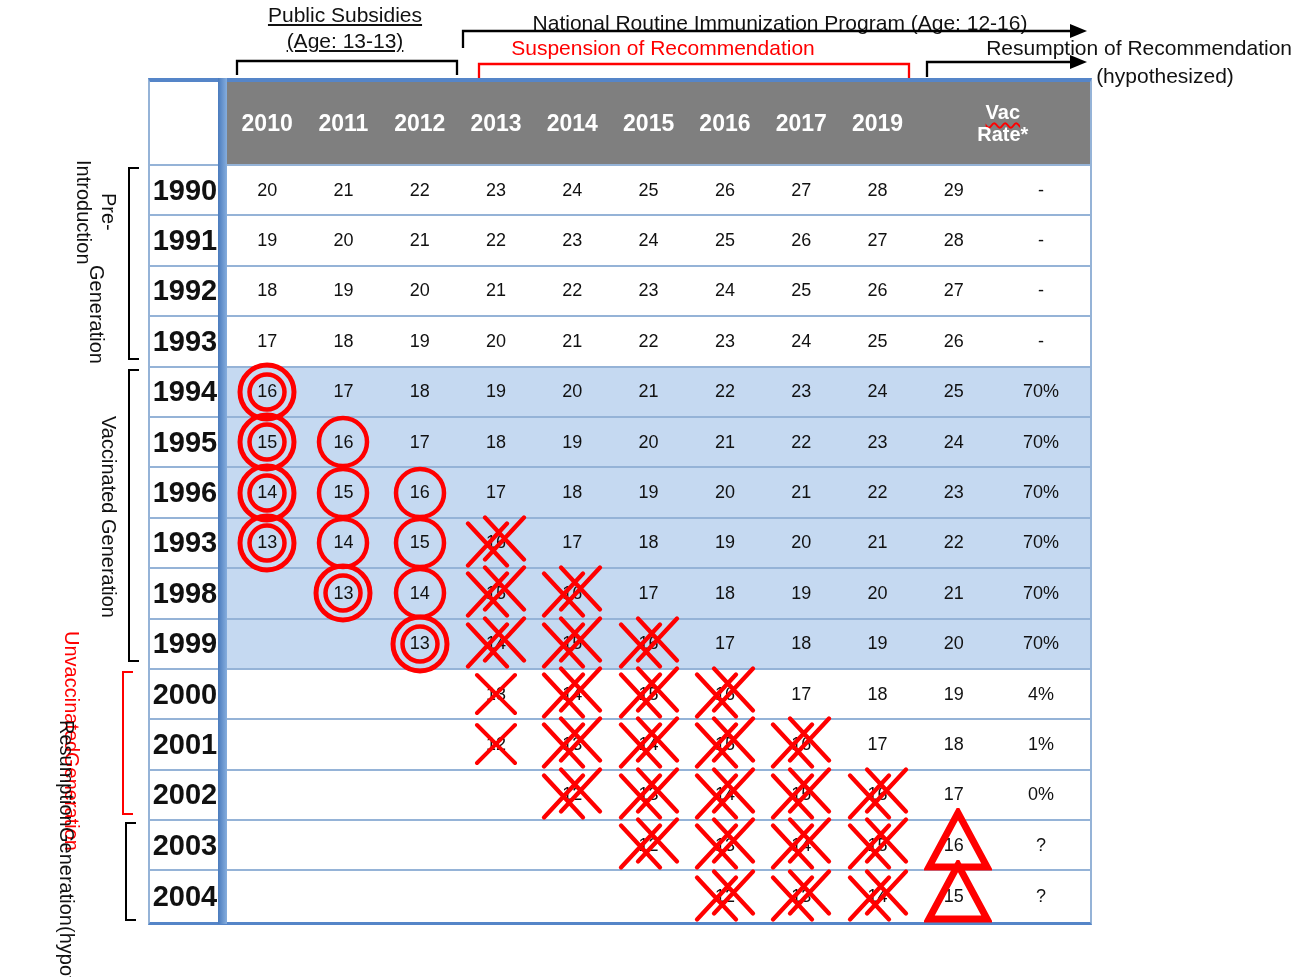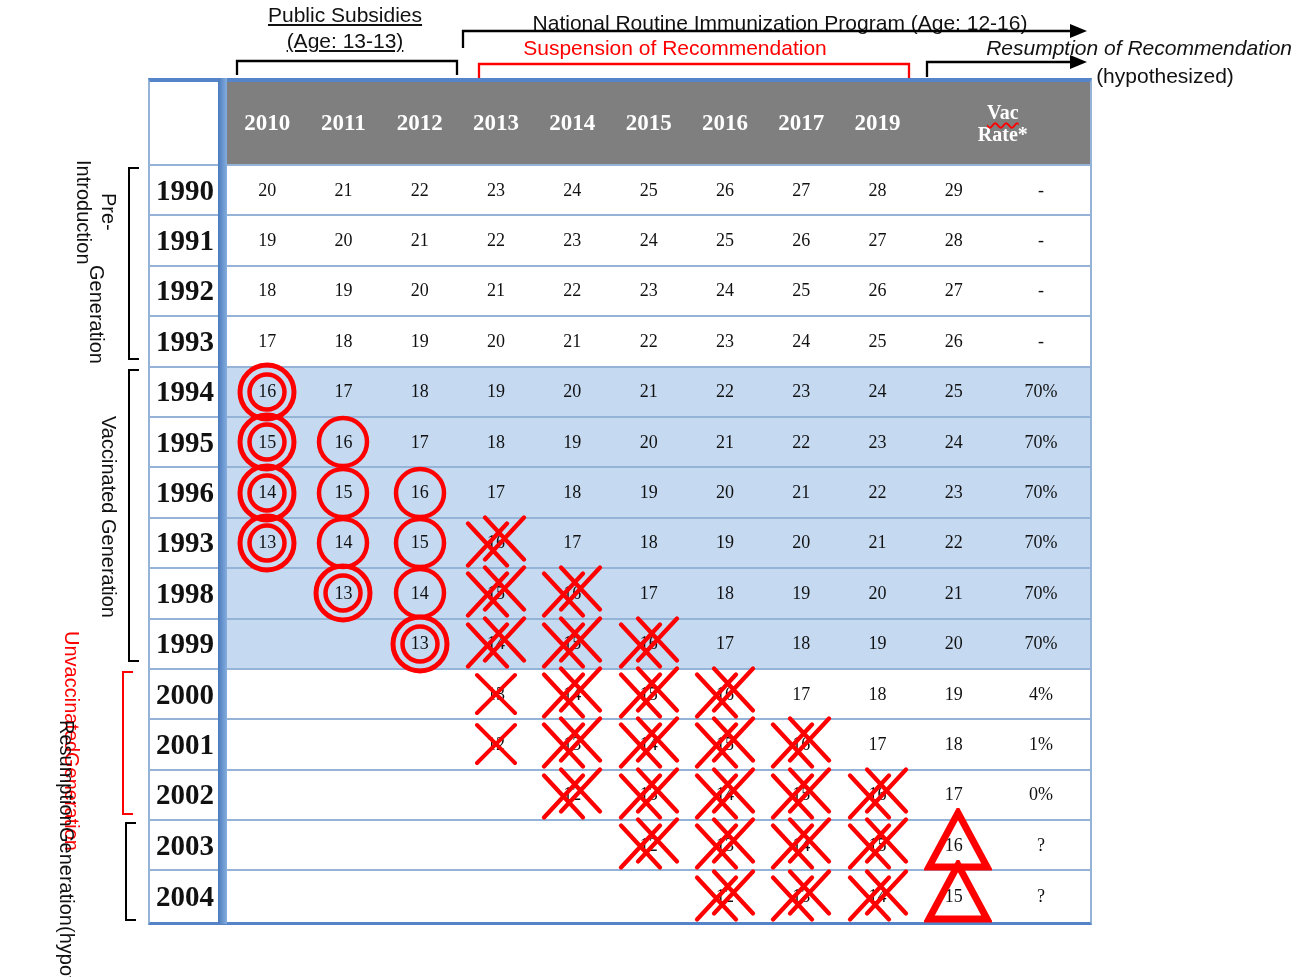--- a/index.html
+++ b/index.html
@@ -1,26 +1,26 @@
 <!DOCTYPE html>
 <html style="--red: #FF0000; --header-gray: #7F7F7F; --row-fill: #C5D9F1; --grid-line: #95B3D7; --stripe: #5585C8;"><head>
 <meta charset="utf-8">
 <title>Vaccination Generations Table</title>
 <style>
   html,body{margin:0;padding:0;background:#fff;}
   .stage{position:relative;width:1301px;height:977px;background:#fff;overflow:hidden;
          font-family:"Liberation Sans",sans-serif;color:#111;}
   .ann{position:absolute;line-height:1.25;}
   .t-center{text-align:center;}
-  .t-right{text-align:right;font-style:italic;}
+  .t-right{text-align:right;}
   .red{color:var(--red);}
   
   #public-label{left:195px;top:2px;width:300px;font-size:21px;text-decoration:underline;}
   #national-label{left:455px;top:2px;width:650px;font-size:21px;margin-top:8px;}
-  #suspension-label{left:442px;top:35px;width:466px;font-size:21px;}
+  #suspension-label{left:430px;top:35px;width:466px;font-size:21px;}
   #resumption-label{left:930px;top:35px;width:362px;font-size:21px;}
   #resumption-note{left:1030px;top:63px;width:270px;font-size:21px;}
 
   
   .vlabel{position:absolute;writing-mode:vertical-rl;font-size:20px;line-height:1.25;
           display:flex;align-items:center;justify-content:center;text-align:center;}
   .vlabel > div{height:100%;display:flex;align-items:center;justify-content:center;}
   #lbl-pre{left:66px;top:160px;width:60px;height:205px;}
   #lbl-vac{left:92px;top:372px;width:32px;height:290px;}
   #lbl-unvac{left:42px;top:660px;width:58px;height:162px;color:var(--red);}
@@ -31,21 +31,21 @@
             border-top:2.5px solid #000;border-bottom:2.5px solid #000;}
   #br-pre{left:128px;top:167px;height:189px;}
   #br-vac{left:128px;top:369px;height:289px;}
   #br-unvac{left:122px;top:671px;height:140px;border-color:var(--red);}
   #br-res{left:125px;top:822px;height:95px;}
 
   
   #grid{position:absolute;left:148px;top:78px;width:944px;box-sizing:border-box;
         border-left:2px solid var(--grid-line);border-right:2px solid var(--grid-line);
         border-top:4px solid var(--stripe);border-bottom:3px solid var(--stripe);}
-  .row{display:flex;height:50.4px;box-sizing:border-box;border-bottom:2px solid var(--grid-line);font-family:Liberation Serif, serif;}
+  .row{display:flex;height:50.4px;box-sizing:border-box;border-bottom:2px solid var(--grid-line);}
   .row:last-child{border-bottom:none;}
   .row.shaded{background:var(--row-fill);}
   .header-row{height:84px;}
   .cell{display:flex;align-items:center;justify-content:center;box-sizing:border-box;}
   .label-cell{flex:0 0 70px;background:#fff;font-weight:bold;font-size:29px;}
   .spacer{flex:0 0 9px;}
   .ycell{flex:0 0 76.3px;position:relative;font-size:18px;}
   .vac-cell{flex:1;font-size:18px;}
   .head-cell{background:var(--header-gray);color:#fff;font-weight:bold;font-size:23px;}
   .head-spacer{background:var(--header-gray);}

